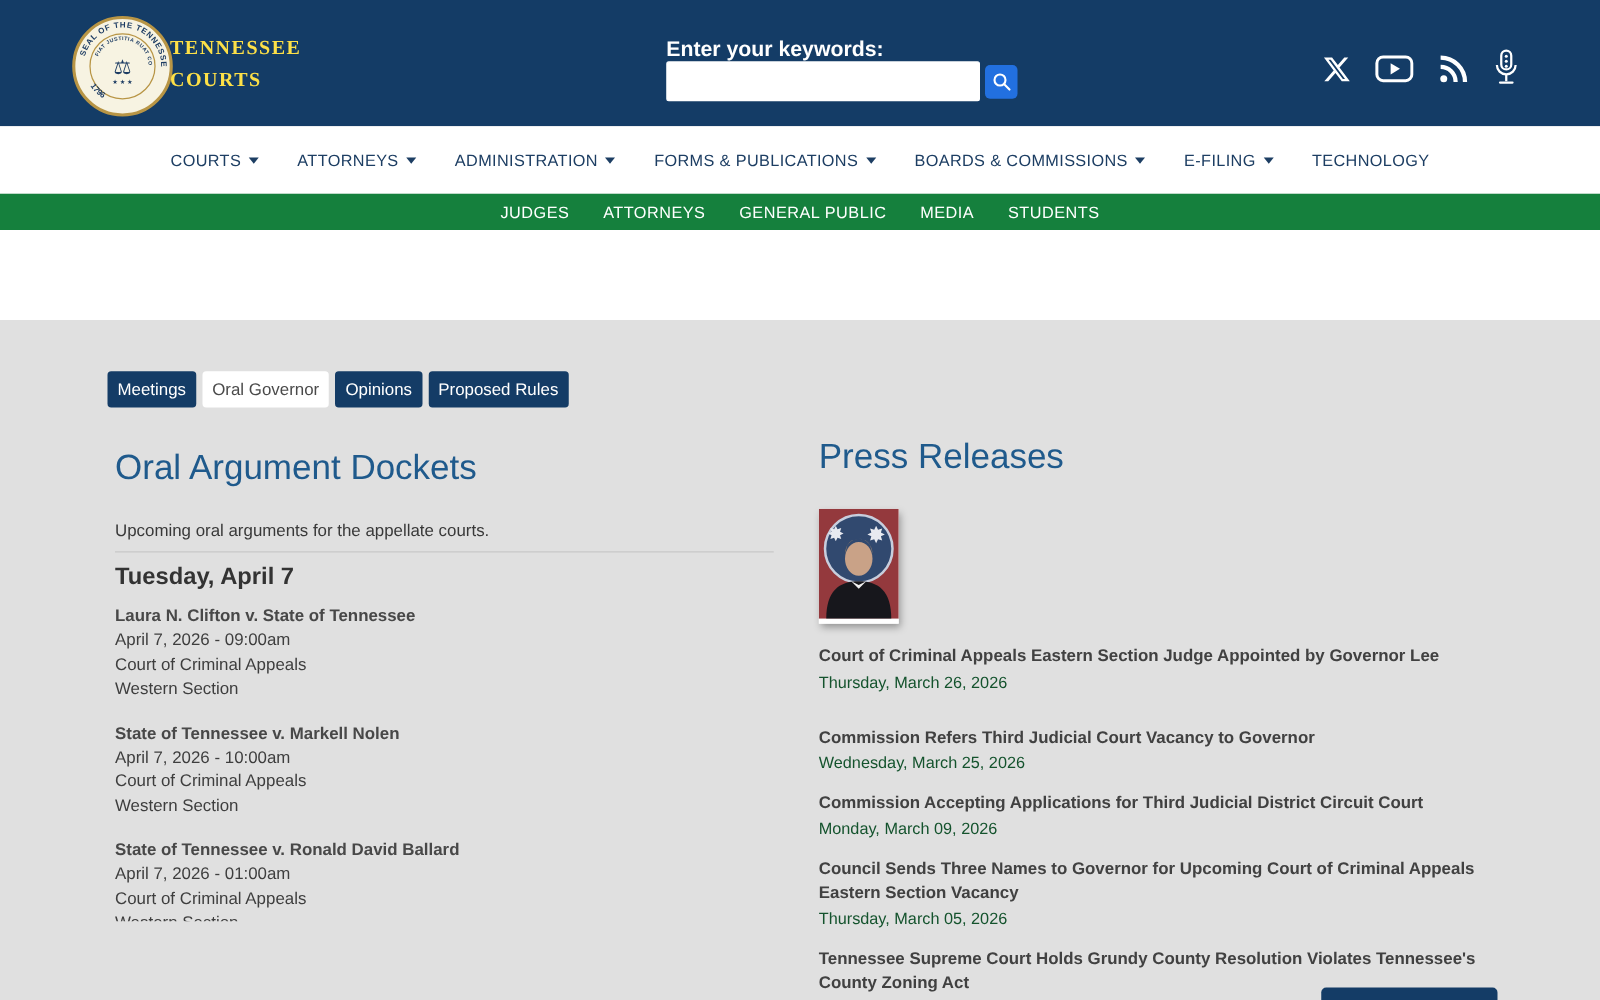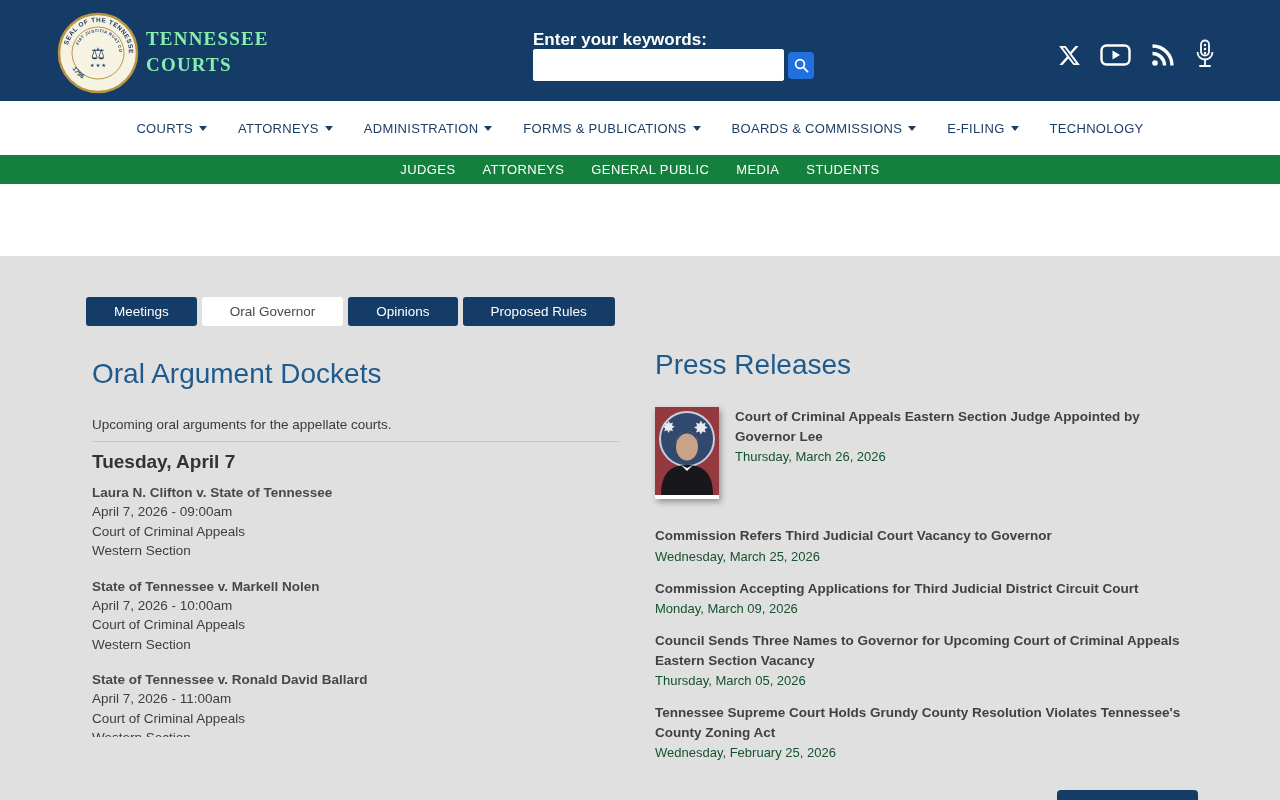--- a/index.html
+++ b/index.html
@@ -4,23 +4,23 @@
 <style>
   * { margin:0; padding:0; box-sizing:border-box; }
   html,body { width:1280px; height:800px; overflow:hidden; }
   body { font-family:"Liberation Sans", sans-serif; background:#e0e0e0; position:relative; }
 
   .frame { position:absolute; left:0; top:0; width:1280px; height:800px; overflow:hidden; }
 
   
   .header { position:absolute; left:0; top:0; width:1280px; height:101px; background:#143c66; }
   .seal { position:absolute; left:57px; top:12px; width:82px; height:82px; }
-  .site-title { position:absolute; left:146px; top:26px; color:#86efac;
+  .site-title { position:absolute; left:136px; top:26px; color:#fde047;
                 font-family:"Liberation Serif", serif; font-weight:bold;
-                font-size:19px; line-height:26px; letter-spacing:1.2px; }
+                font-size:16px; line-height:26px; letter-spacing:1.2px; }
   .search-label { position:absolute; left:533px; top:30px; color:#fff; font-size:17px; font-weight:bold; }
   .search-input { position:absolute; left:533px; top:49px; width:251px; height:32px;
                   border:1px solid #fff; border-radius:2px; background:#fff; font-size:14px; padding:0 8px; }
   .search-btn { position:absolute; left:788px; top:52px; width:26px; height:27px;
                 background:#2270e0; border:none; border-radius:4px; cursor:pointer;
                 display:flex; align-items:center; justify-content:center; }
   .social { position:absolute; left:1058px; top:36px; width:165px; height:38px;
             display:flex; align-items:center; gap:19px; }
   .social svg { display:block; }
 
@@ -43,38 +43,38 @@
   .notice-badge { position:absolute; left:211px; top:214px; background:#143c66; color:#fff;
                   font-size:10.5px; font-weight:bold; letter-spacing:.5px;
                   padding:4px 10px; border-radius:3px; }
   .notice-link { position:absolute; left:313px; top:213px; color:#1a6bd8; font-size:15.5px;
                  text-decoration:none; cursor:pointer; }
 
   
   .content { position:absolute; left:0; top:256px; width:1280px; height:544px; background:#e0e0e0; }
 
   .tabs { position:absolute; left:86px; top:41px; display:flex; gap:5px; }
-  .tab { font-size:13.5px; padding:7px 28px; border-radius:3px; background:#143c66; color:#fff;
+  .tab { font-size:13.5px; padding:7px 8px; border-radius:3px; background:#143c66; color:#fff;
          cursor:pointer; border:none; }
   .tab.active { background:#fff; color:#4a4a4a; }
 
   .col-left { position:absolute; left:92px; top:96px; width:527px; }
   .section-title { font-size:28px; font-weight:400; color:#1f5a8c; }
   .col-left .section-title { margin-top:6px; }
   .dockets-sub { font-size:13.5px; color:#393939; margin-top:27px; }
   .dockets-hr { border:none; border-top:1px solid #c8c8c8; margin-top:9px; }
   .dockets-list { margin-top:9px; height:286px; overflow:hidden; }
   .docket-day { font-size:19px; font-weight:600; color:#333; margin-bottom:10px; }
   .case { margin-bottom:16px; }
   .case-title { font-size:13.5px; font-weight:bold; color:#484848; line-height:19px; }
   .case-line { font-size:13.5px; color:#3e3e3e; line-height:19.5px; }
 
   .col-right { position:absolute; left:655px; top:93px; width:536px; }
   .press-list { margin-top:26px; }
-  .press-item { margin-bottom:15px; }
+  .press-item { margin-bottom:15px;flex-direction:column; }
   .press-item.with-thumb { display:flex; gap:16px; margin-bottom:27px; min-height:92px; }
   .press-thumb { width:64px; height:92px; flex:0 0 64px; box-shadow:2px 3px 6px rgba(0,0,0,.35);
                  background:#fff; cursor:pointer; }
   .press-title { font-size:13.5px; font-weight:bold; color:#414141; line-height:19.5px;
                  text-decoration:none; display:block; cursor:pointer; }
   .press-date { font-size:13px; color:#14532d; margin-top:3px; }
 
   .more-btn { position:absolute; left:1057px; top:534px; width:141px; height:30px;
               background:#143c66; border:none; border-radius:4px; cursor:pointer; }
 </style>
@@ -223,21 +223,21 @@
 
         <div class="case">
           <div class="case-title">State of Tennessee v. Markell Nolen</div>
           <div class="case-line">April 7, 2026 - 10:00am</div>
           <div class="case-line">Court of Criminal Appeals</div>
           <div class="case-line">Western Section</div>
         </div>
 
         <div class="case">
           <div class="case-title">State of Tennessee v. Ronald David Ballard</div>
-          <div class="case-line">April 7, 2026 - 11:00am</div>
+          <div class="case-line">April 7, 2026 - 01:00am</div>
           <div class="case-line">Court of Criminal Appeals</div>
           <div class="case-line">Western Section</div>
         </div>
       </div>
     </div>
 
     <div class="col-right">
       <h1 class="section-title">Press Releases</h1>
 
       <div class="press-list">

